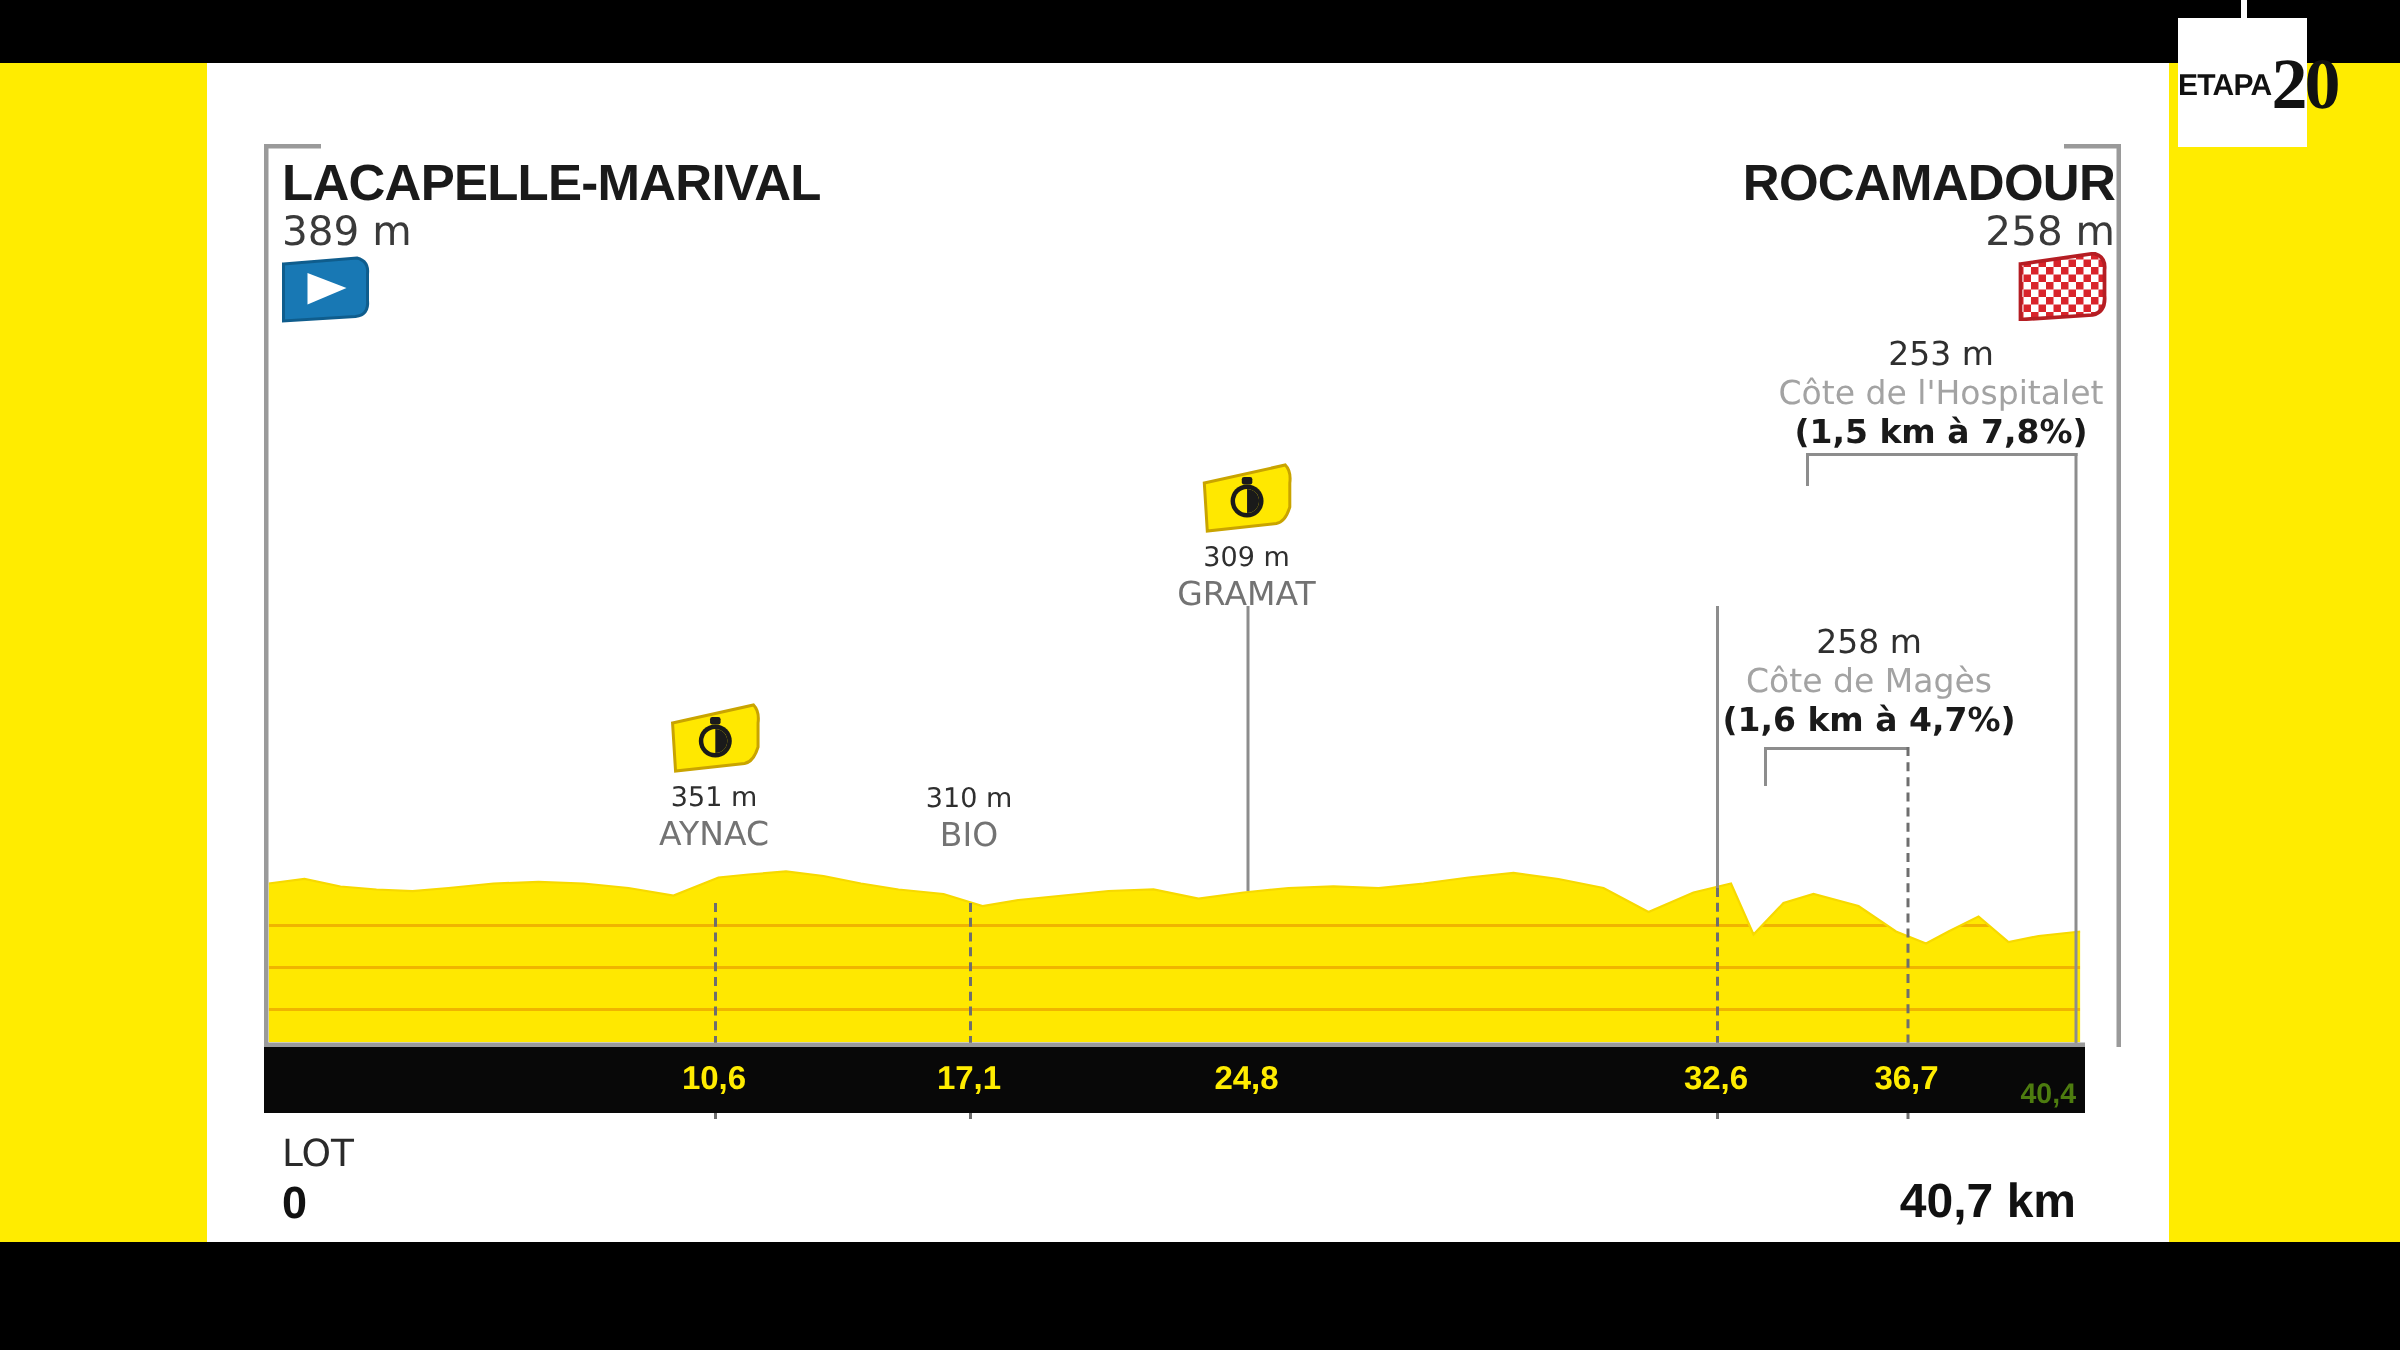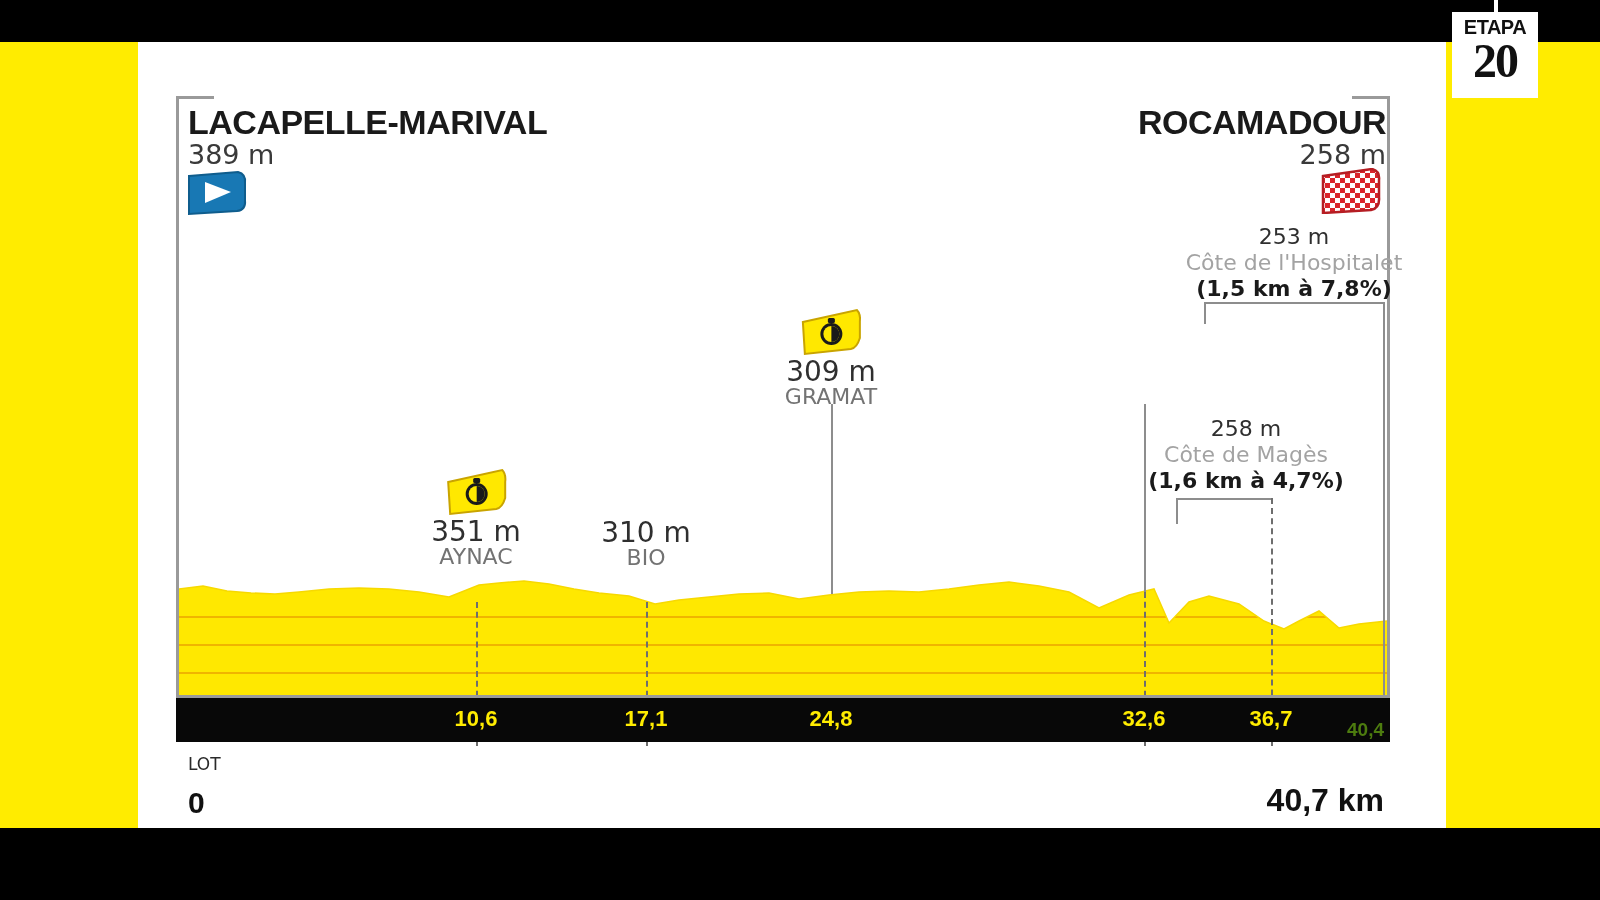--- a/index.html
+++ b/index.html
@@ -16,38 +16,38 @@
     background:#ffec00;
   }
   .canvas{
     position:absolute;left:138px;top:42px;width:1308px;height:786px;
     background:#ffffff;
   }
   
   .badge{
     position:absolute;left:1452px;top:12px;width:86px;height:86px;
     background:#ffffff;
-    display:flex;flex-direction:column;align-items:center;justify-content:flex-start;
+    display:flex;align-items:center;justify-content:flex-start;
     z-index:40;
     box-sizing:border-box;padding-top:4px;
   }
   .badge-etapa{
     font-size:20px;font-weight:bold;color:#111;letter-spacing:-0.5px;
     line-height:22px;font-family:"Liberation Sans", sans-serif;
   }
   .badge-num{
     font-size:48px;font-weight:bold;color:#111;line-height:46px;
     letter-spacing:-2px;font-family:Liberation Serif, serif;
   }
   .badge-stem{
     position:absolute;left:1494px;top:0;width:4px;height:16px;background:#ffffff;z-index:39;
   }
   
   .plot{
-    position:absolute;left:176px;top:96px;width:1214px;height:690px;
+    position:absolute;left:176px;top:96px;width:1214px;height:690px;padding-left:24px;
   }
   .frame-left{position:absolute;left:0;top:0;width:3px;height:602px;background:#9a9a9a;}
   .frame-right{position:absolute;right:0;top:0;width:3px;height:602px;background:#9a9a9a;}
   .frame-top-left{position:absolute;left:0;top:0;width:38px;height:3px;background:#9a9a9a;}
   .frame-top-right{position:absolute;right:0;top:0;width:38px;height:3px;background:#9a9a9a;}
   .frame-bot{position:absolute;left:0;top:599px;width:1214px;height:3px;background:#9a9a9a;}
 
   
   .city{position:absolute;}
   .city-name{
@@ -81,34 +81,34 @@
     white-space:nowrap;
   }
   .kmlabel-final{
     position:absolute;bottom:1px;right:6px;font-family:"Liberation Sans", sans-serif;
     font-weight:bold;font-size:19px;color:#4d7c0f;white-space:nowrap;
   }
 
   
   .bottomstrip{position:absolute;left:0;top:650px;width:1214px;height:130px;}
   .dept{
-    position:absolute;left:12px;top:8px;font-size:17px;color:#2a2a2a;
+    position:absolute;left:12px;top:8px;font-size:25px;color:#2a2a2a;
   }
   .start-km{
     position:absolute;left:12px;top:40px;font-family:"Liberation Sans", sans-serif;
     font-weight:bold;font-size:30px;color:#111;
   }
   .total-km{
     position:absolute;right:6px;top:36px;font-family:"Liberation Sans", sans-serif;
     font-weight:bold;font-size:32px;color:#111;white-space:nowrap;
   }
 
   
   .poi{position:absolute;transform:translateX(-50%);text-align:center;white-space:nowrap;}
-  .poi-alt{font-size:28px;color:#2f2f2f;line-height:25px;}
+  .poi-alt{font-size:18px;color:#2f2f2f;line-height:25px;}
   .poi-name{font-size:22px;color:#737373;line-height:25px;}
   .poi-flag{display:flex;justify-content:center;margin-bottom:3px;}
 
   
   .climb{position:absolute;text-align:center;white-space:nowrap;transform:translateX(-50%);}
   .climb-alt{font-size:22px;color:#2f2f2f;line-height:26px;}
   .climb-name{font-size:22px;color:#a3a3a3;line-height:26px;}
   .climb-detail{font-size:22px;color:#1a1a1a;font-weight:bold;line-height:26px;}
 
   .leader{position:absolute;background:#8d8d8d;}

